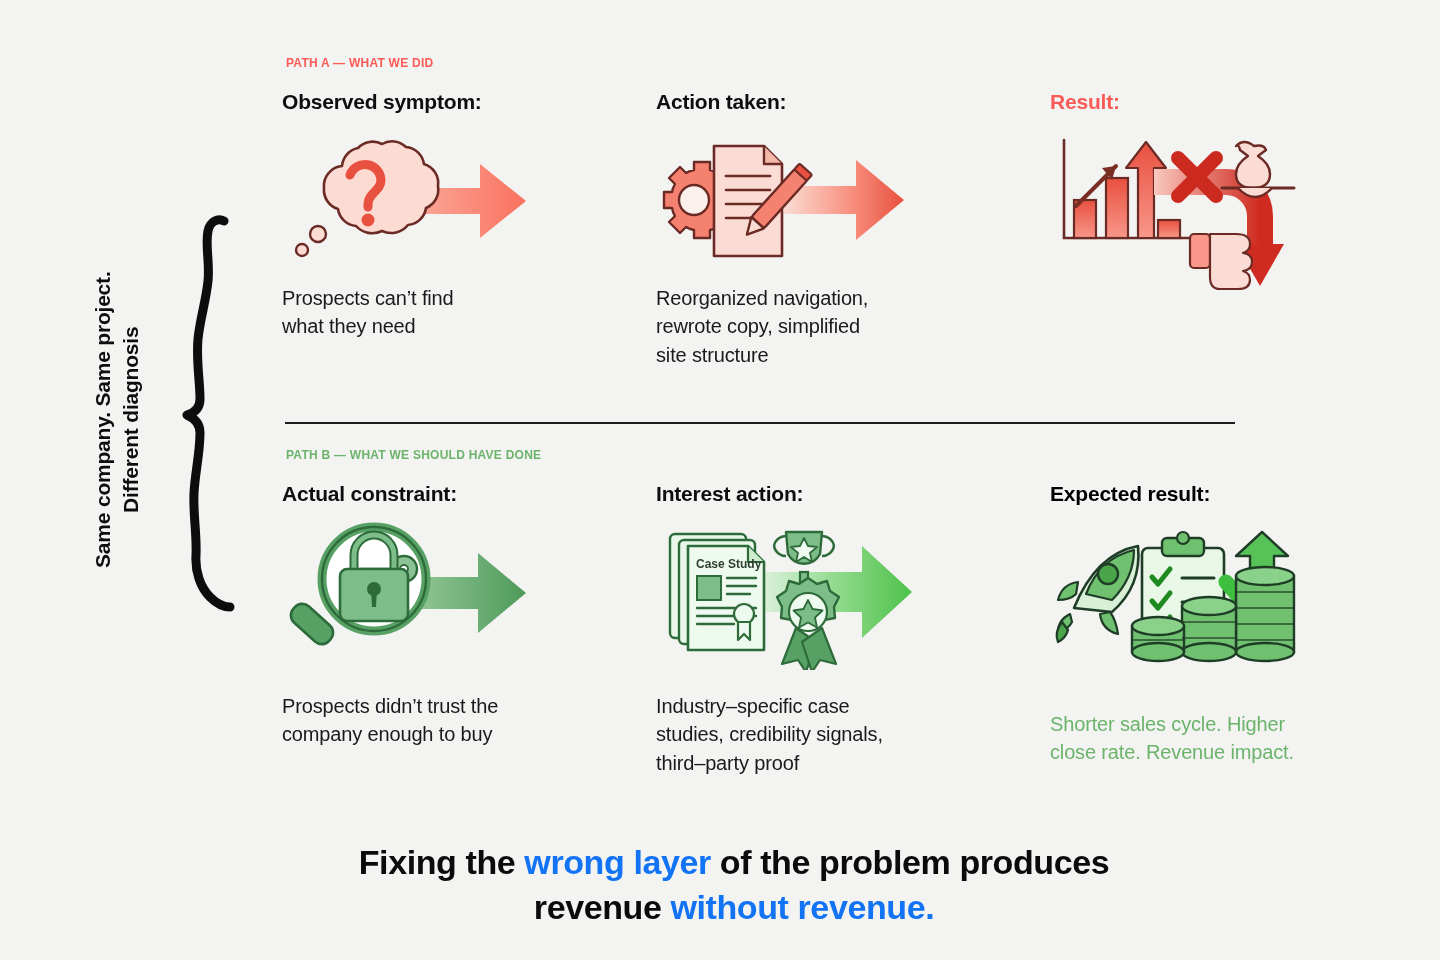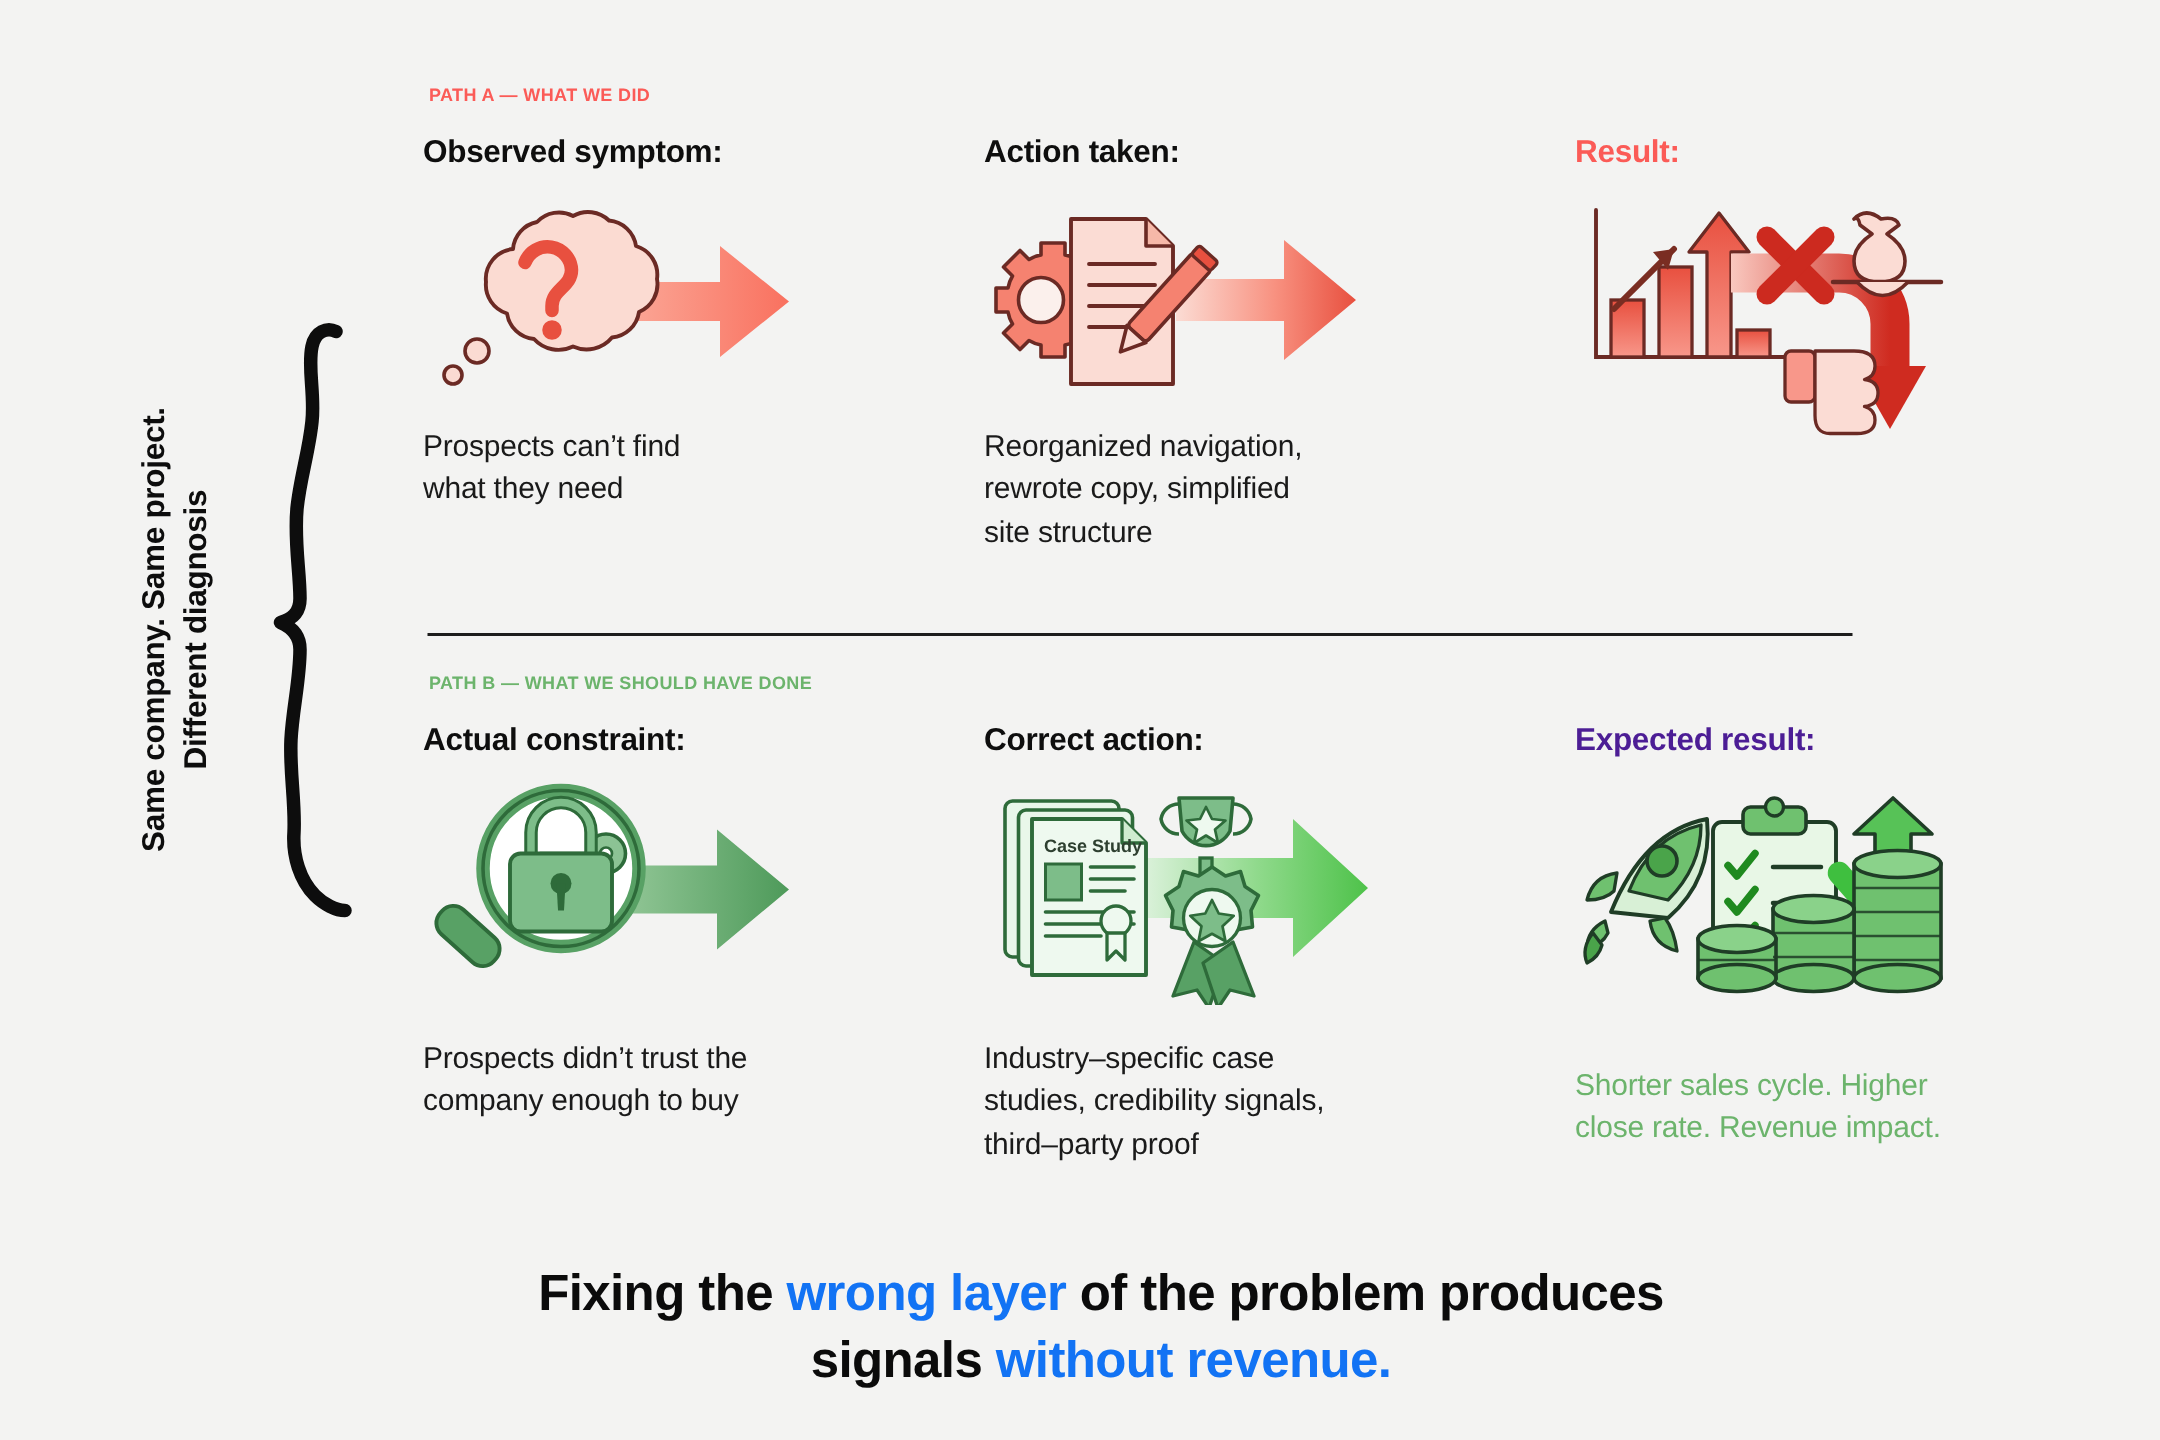--- a/index.html
+++ b/index.html
@@ -48,21 +48,21 @@
   .col { position:absolute; top:34px; width:380px; }
   .col-1 { left:32px; }
   .col-2 { left:406px; }
   .col-3 { left:800px; }
 
   .col-head {
     font-size:21px; font-weight:700; letter-spacing:-0.2px;
     color:#0e0e0e; height:34px;
   }
   .col-head.red   { color:#fb5b57; }
-  .col-head.green { color:#4c1d95; }
+  .col-head.green { color:#000000; }
 
   .icon-tile {
     height:150px;
     display:flex; align-items:center;
     margin-top:4px;
   }
   .col-3 .icon-tile { margin-top:0px; height:168px; }
   .icon-tile svg { display:block; }
 
   .caption {
@@ -264,21 +264,21 @@
         <rect x="58" y="48" width="68" height="52" rx="7" fill="#7dbd89" stroke="#2e6b3a" stroke-width="2.6"></rect>
         <circle cx="92" cy="68" r="7" fill="#2e6b3a"></circle>
         <path d="M89 68 L95 68 L94 86 L90 86 Z" fill="#2e6b3a"></path>
       </svg>
     </div>
     <div class="caption">Prospects didn’t trust the
 company enough to buy</div>
   </div>
 
   <div class="col col-2">
-    <div class="col-head">Correct action:</div>
+    <div class="col-head">Interest action:</div>
     <div class="icon-tile">
       <svg width="268" height="150" viewBox="0 0 268 150">
         <defs>
           <linearGradient id="grnB2" x1="0" y1="0" x2="1" y2="0">
             <stop offset="0%" stop-color="#e6f5e6"></stop>
               <stop offset="55%" stop-color="#8ed98a"></stop>
               <stop offset="100%" stop-color="#4ec24a"></stop>
           </linearGradient>
         </defs>
 
@@ -385,14 +385,14 @@
         </g>
       </svg>
     </div>
     <div class="caption green">Shorter sales cycle. Higher
 close rate. Revenue impact.</div>
   </div>
 </div>
 
 <div id="headline">
   <span>Fixing the </span><span class="hl">wrong layer</span><span> of the problem produces</span><br>
-  <span>signals </span><span class="hl">without revenue.</span>
+  <span>revenue </span><span class="hl">without revenue.</span>
 </div>
 
 </body></html>

